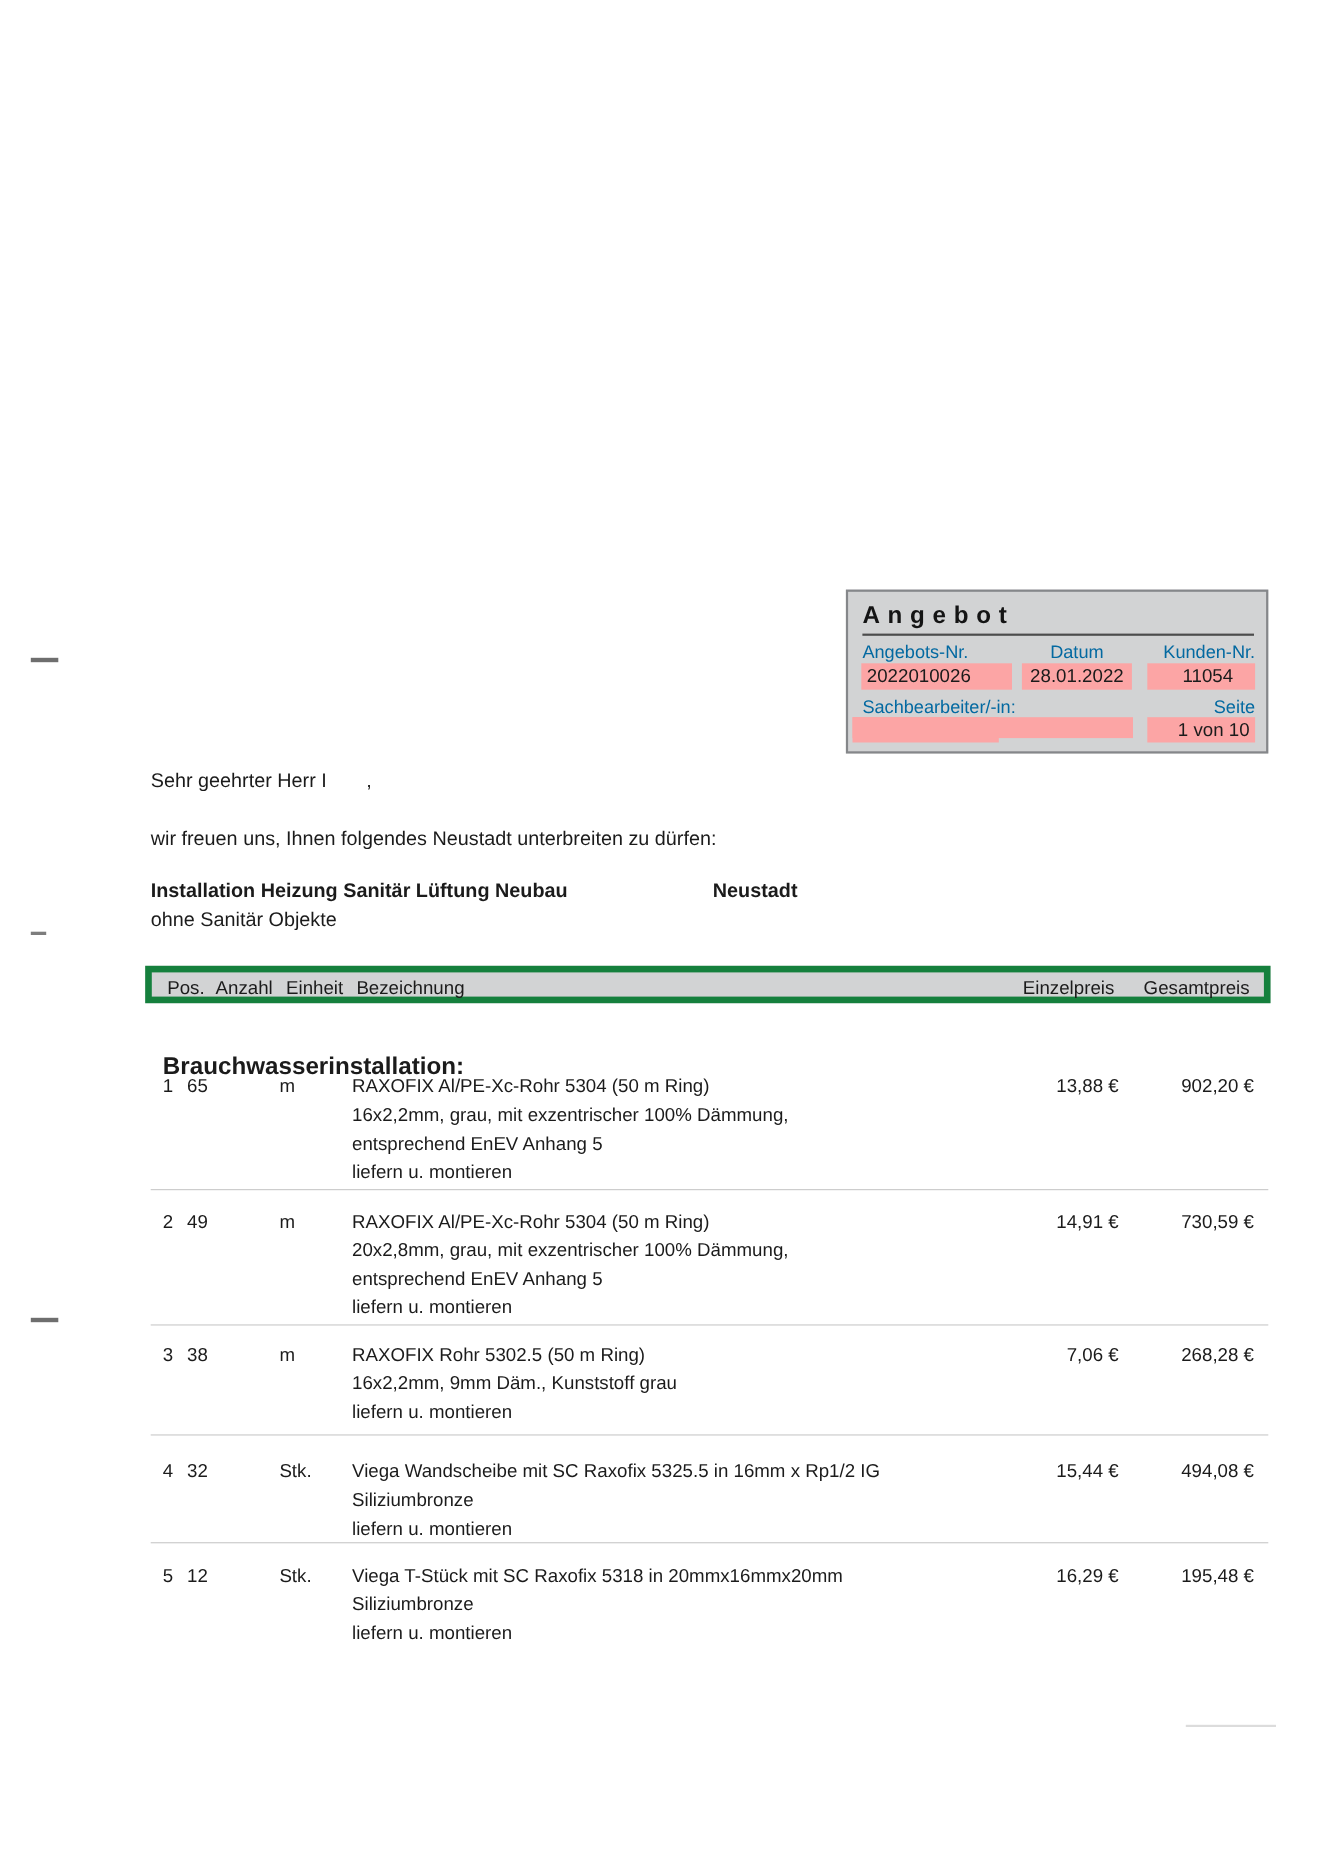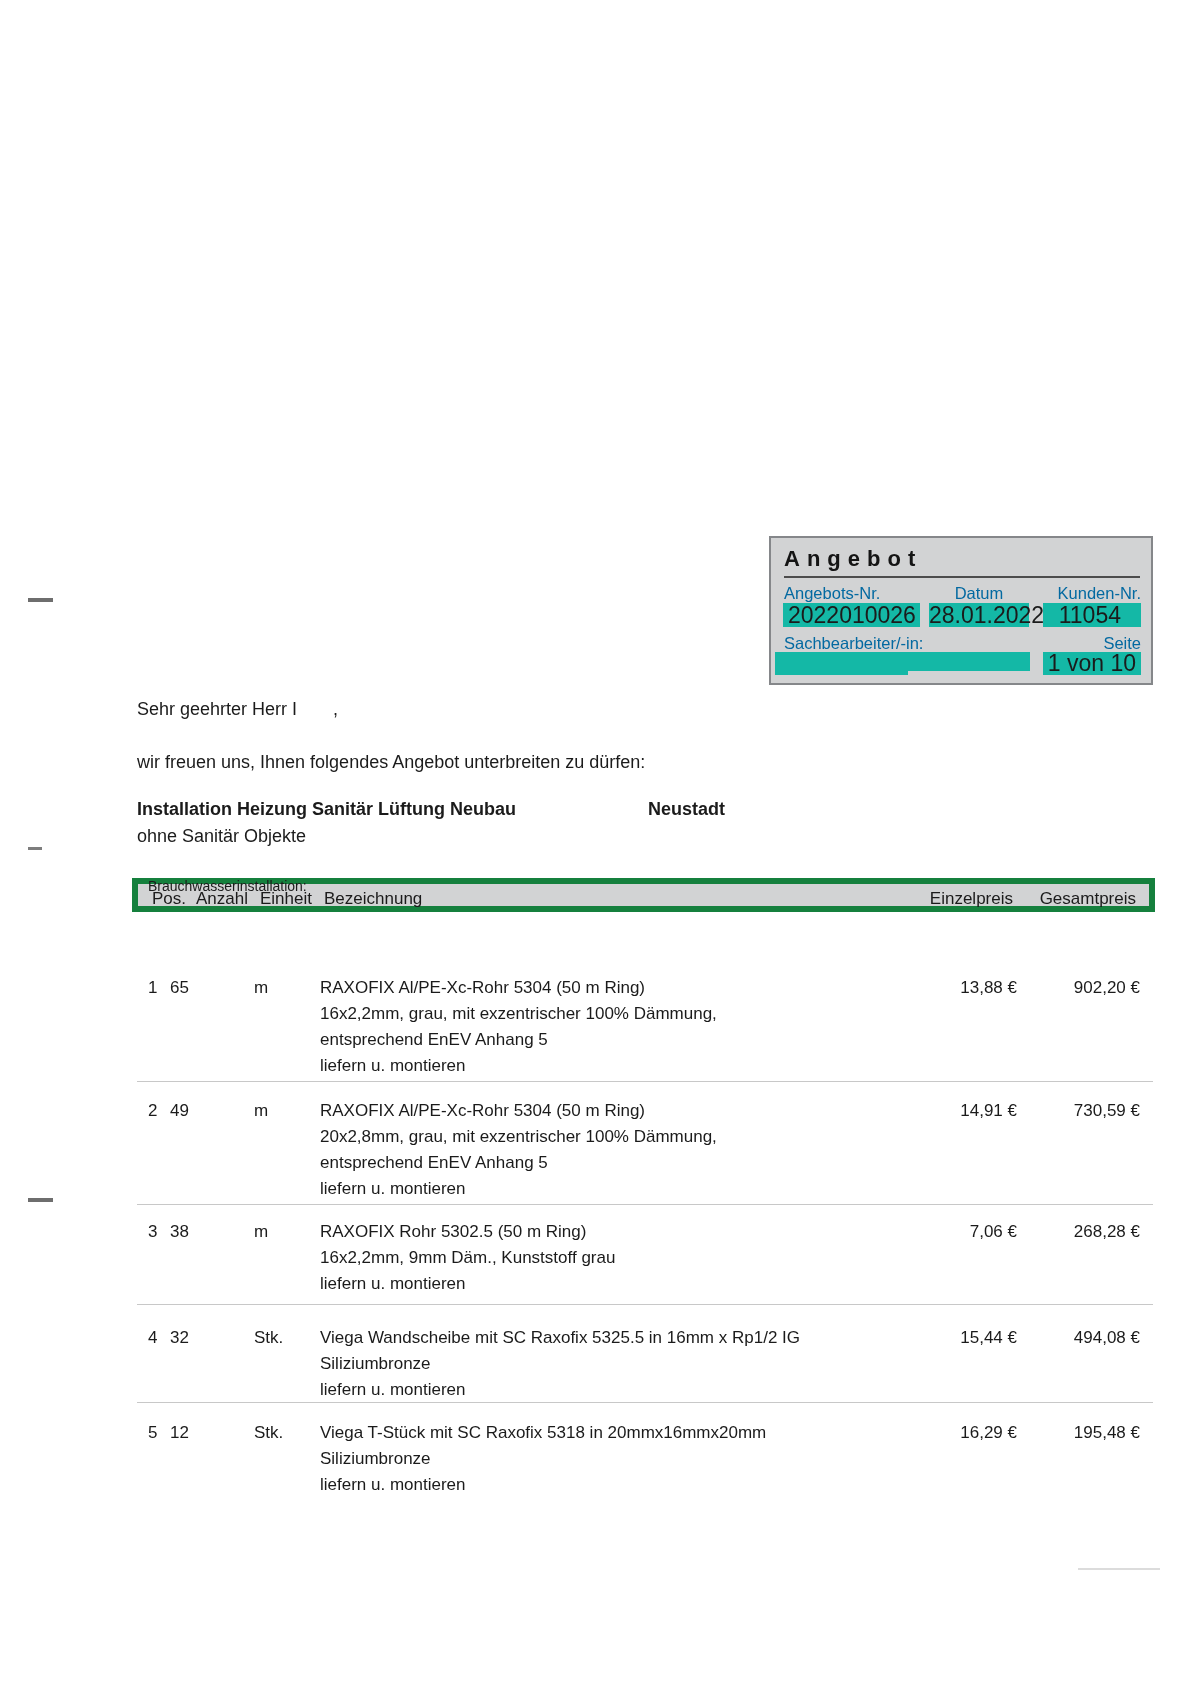--- a/index.html
+++ b/index.html
@@ -17,21 +17,21 @@
   .infobox{position:absolute;left:769px;top:536px;width:384px;height:149px;background:#d2d3d4;border:2px solid #85878a;box-sizing:border-box;}
   .infobox *{position:absolute;}
   .ib-title{left:13px;top:8px;font-size:22px;font-weight:bold;letter-spacing:7px;color:#141414;white-space:nowrap;}
   .ib-rule{left:13px;top:38px;width:356px;height:2px;background:#4c4c4c;}
   .ib-label{font-size:16.5px;color:#0369a1;white-space:nowrap;}
   .ib-l1{left:13px;top:46px;}
   .ib-l2{left:158px;top:46px;width:100px;text-align:center;}
   .ib-l3{right:10px;top:46px;}
   .ib-l4{left:13px;top:96px;}
   .ib-l5{right:10px;top:96px;}
-  .ib-field{background:#14b8a6;height:24px;line-height:24px;font-size:23px;box-sizing:border-box;}
+  .ib-field{background:#fca5a5;height:24px;line-height:24px;font-size:17px;box-sizing:border-box;}
   .ib-f1{left:12px;top:65px;width:137px;padding-left:5px;text-align:left;}
   .ib-f2{left:158px;top:65px;width:100px;text-align:center;}
   .ib-f3{left:272px;top:65px;width:98px;padding-right:20px;text-align:right;}
   .ib-f4a{left:4px;top:114px;width:255px;height:19px;}
   .ib-f4b{left:4px;top:114px;width:133px;height:23px;}
   .ib-f5{left:272px;top:114px;width:98px;height:23px;line-height:23px;padding-right:5px;text-align:right;}
 
   
   .tline{position:absolute;font-size:18px;white-space:nowrap;}
   .salutation{left:137px;top:699px;}
@@ -44,21 +44,21 @@
   
   .thbar{position:absolute;left:132px;top:878px;width:1023px;height:34px;background:#d2d3d4;border:6px solid #15803d;box-sizing:border-box;}
   .thbar span{position:absolute;top:0;line-height:30px;font-size:17px;white-space:nowrap;}
   .th-pos{left:14px;}
   .th-qty{left:58px;}
   .th-unit{left:122px;}
   .th-desc{left:186px;}
   .th-up{right:136px;}
   .th-tp{right:13px;}
 
-  .section-title{position:absolute;left:148px;top:878px;font-size:14px;font-weight:normal;white-space:nowrap;}
+  .section-title{position:absolute;left:148px;top:956px;font-size:22px;font-weight:bold;white-space:nowrap;}
 
   
   .item-row{position:absolute;left:0;width:1202px;font-size:17px;line-height:26px;}
   .item-row .cell{position:absolute;top:0;white-space:nowrap;}
   .c-pos{left:148px;}
   .c-qty{left:170px;width:60px;}
   .c-unit{left:254px;}
   .c-desc{left:320px;}
   .c-up{left:880px;width:137px;text-align:right;}
   .c-tp{left:1000px;width:140px;text-align:right;}
@@ -87,21 +87,21 @@
     <div class="ib-label ib-l5">Seite</div>
     <div class="ib-field ib-f4b"></div>
     <div class="ib-field ib-f4a"></div>
     <div class="ib-field ib-f5">1 von 10</div>
   </div>
 
   <div class="tline salutation">
     <span>Sehr geehrter Herr I</span>
     <span class="comma">,</span>
   </div>
-  <div class="tline intro">wir freuen uns, Ihnen folgendes Angebot unterbreiten zu dürfen:</div>
+  <div class="tline intro">wir freuen uns, Ihnen folgendes Neustadt unterbreiten zu dürfen:</div>
   <div class="tline subject1">
     <span>Installation Heizung Sanitär Lüftung Neubau</span>
     <span class="place">Neustadt</span>
   </div>
   <div class="tline subject2">ohne Sanitär Objekte</div>
 
   <div class="thbar">
     <span class="th-pos">Pos.</span>
     <span class="th-qty">Anzahl</span>
     <span class="th-unit">Einheit</span>

